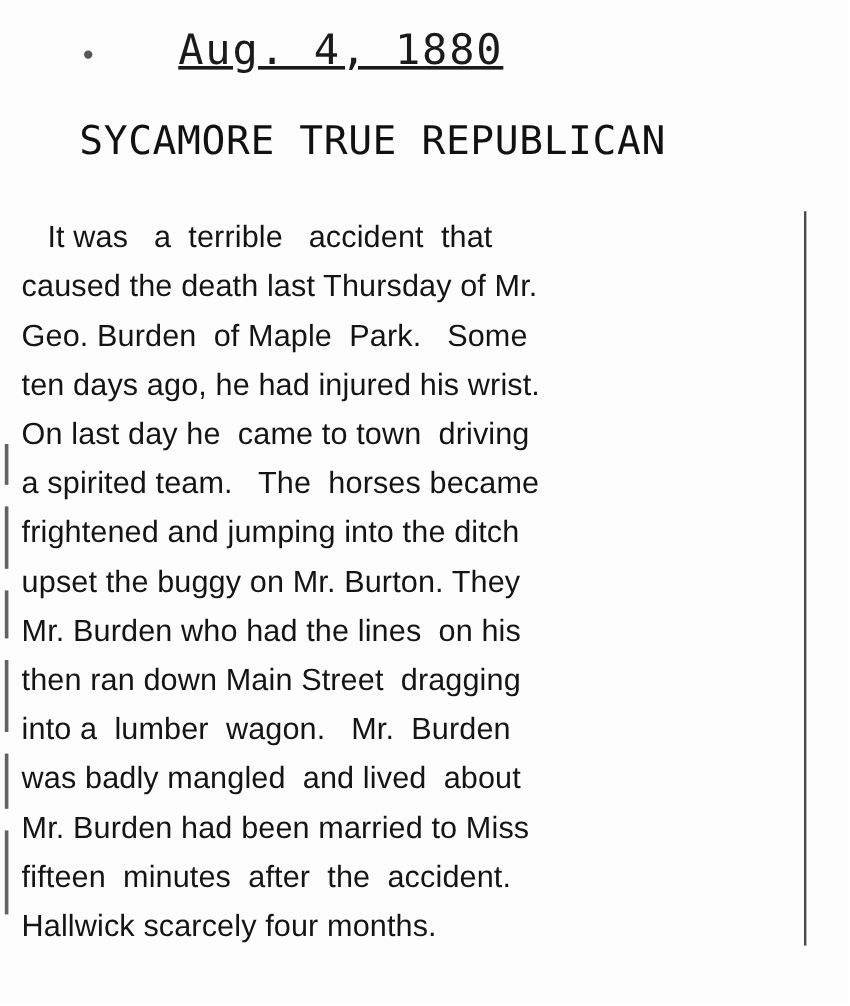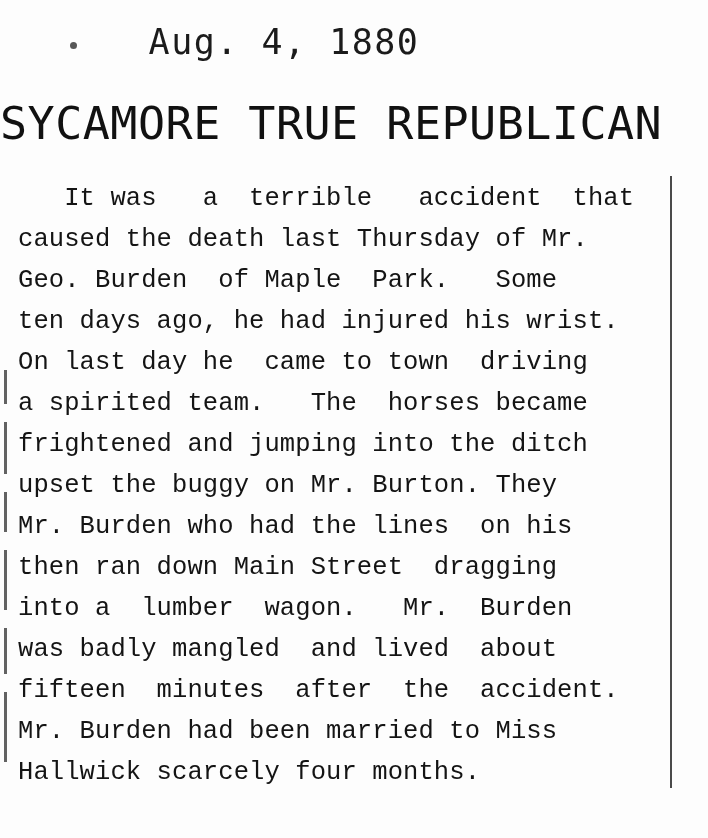--- a/index.html
+++ b/index.html
@@ -33,20 +33,21 @@
     position: absolute;
     top: 22px;
     left: 0;
     width: 568px;
     text-align: center;
     font-family: "DejaVu Sans Mono", monospace;
     font-size: 35px;
     letter-spacing: 1.5px;
     color: #1b1b1b;
     white-space: pre;
+    text-decoration: underline;
   }
 
   
   .speck {
     position: absolute;
     left: 70px;
     top: 42px;
     width: 7px;
     height: 7px;
     background: #3a3a3a;
@@ -55,33 +56,33 @@
   }
 
   
   .masthead {
     position: absolute;
     top: 97px;
     left: 0;
     width: 621px;
     text-align: center;
     font-family: "DejaVu Sans Mono", monospace;
-    font-size: 45px;
+    font-size: 33px;
     letter-spacing: 0.5px;
     color: #111;
     white-space: pre;
   }
 
   
   .article {
     position: absolute;
     top: 178px;
     left: 18px;
     width: 660px;
-    font-family: Liberation Mono, monospace;
+    font-family: Liberation Sans, sans-serif;
     font-size: 25.5px;
     line-height: 41px;
     color: #141414;
     text-align: justify;
     text-justify: inter-word;
   }
   .article .line {
     white-space: pre;
     display: block;
     letter-spacing: 0.1px;
@@ -139,22 +140,22 @@
       <span class="line">Geo. Burden  of Maple  Park.   Some</span>
       <span class="line">ten days ago, he had injured his wrist.</span>
       <span class="line">On last day he  came to town  driving</span>
       <span class="line">a spirited team.   The  horses became</span>
       <span class="line">frightened and jumping into the ditch</span>
       <span class="line">upset the buggy on Mr. Burton. They</span>
       <span class="line">Mr. Burden who had the lines  on his</span>
       <span class="line">then ran down Main Street  dragging</span>
       <span class="line">into a  lumber  wagon.   Mr.  Burden</span>
       <span class="line">was badly mangled  and lived  about</span>
+      <span class="line">Mr. Burden had been married to Miss</span>
       <span class="line">fifteen  minutes  after  the  accident.</span>
-      <span class="line">Mr. Burden had been married to Miss</span>
       <span class="line">Hallwick scarcely four months.</span>
     </div>
 
     <div class="rule-right"></div>
 
     <div class="rule-left-marks">
       <i class="m1"></i>
       <i class="m2"></i>
       <i class="m3"></i>
       <i class="m4"></i>

